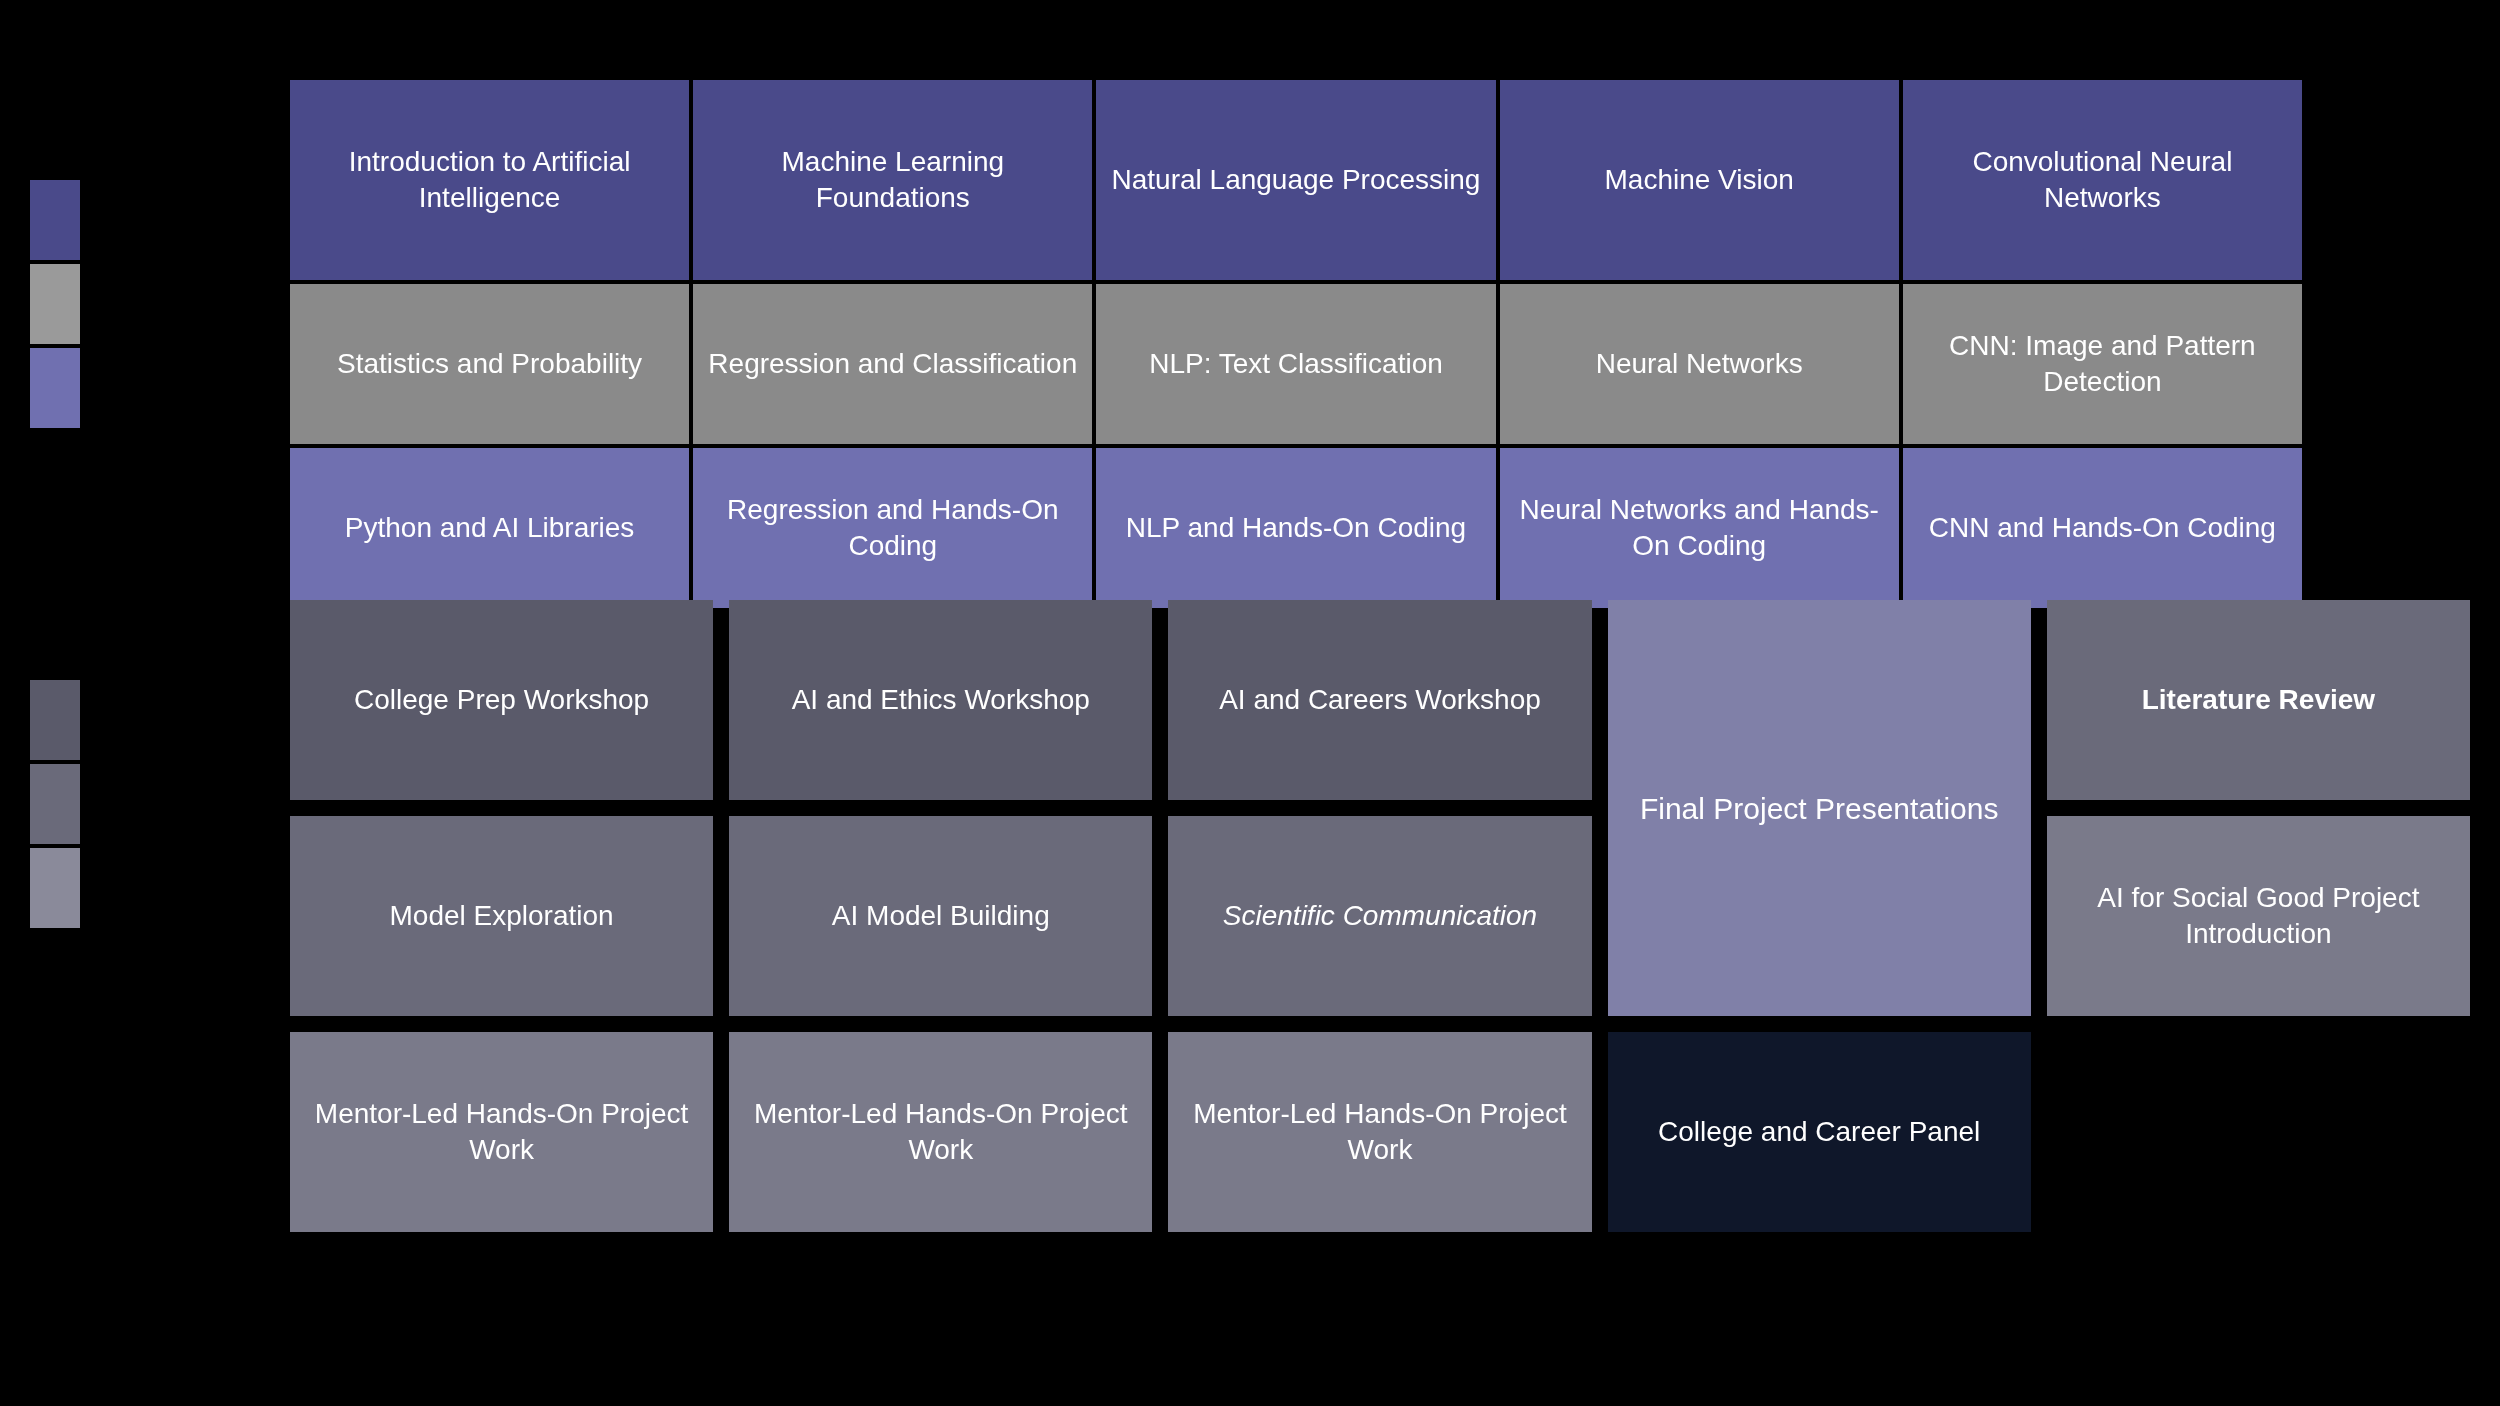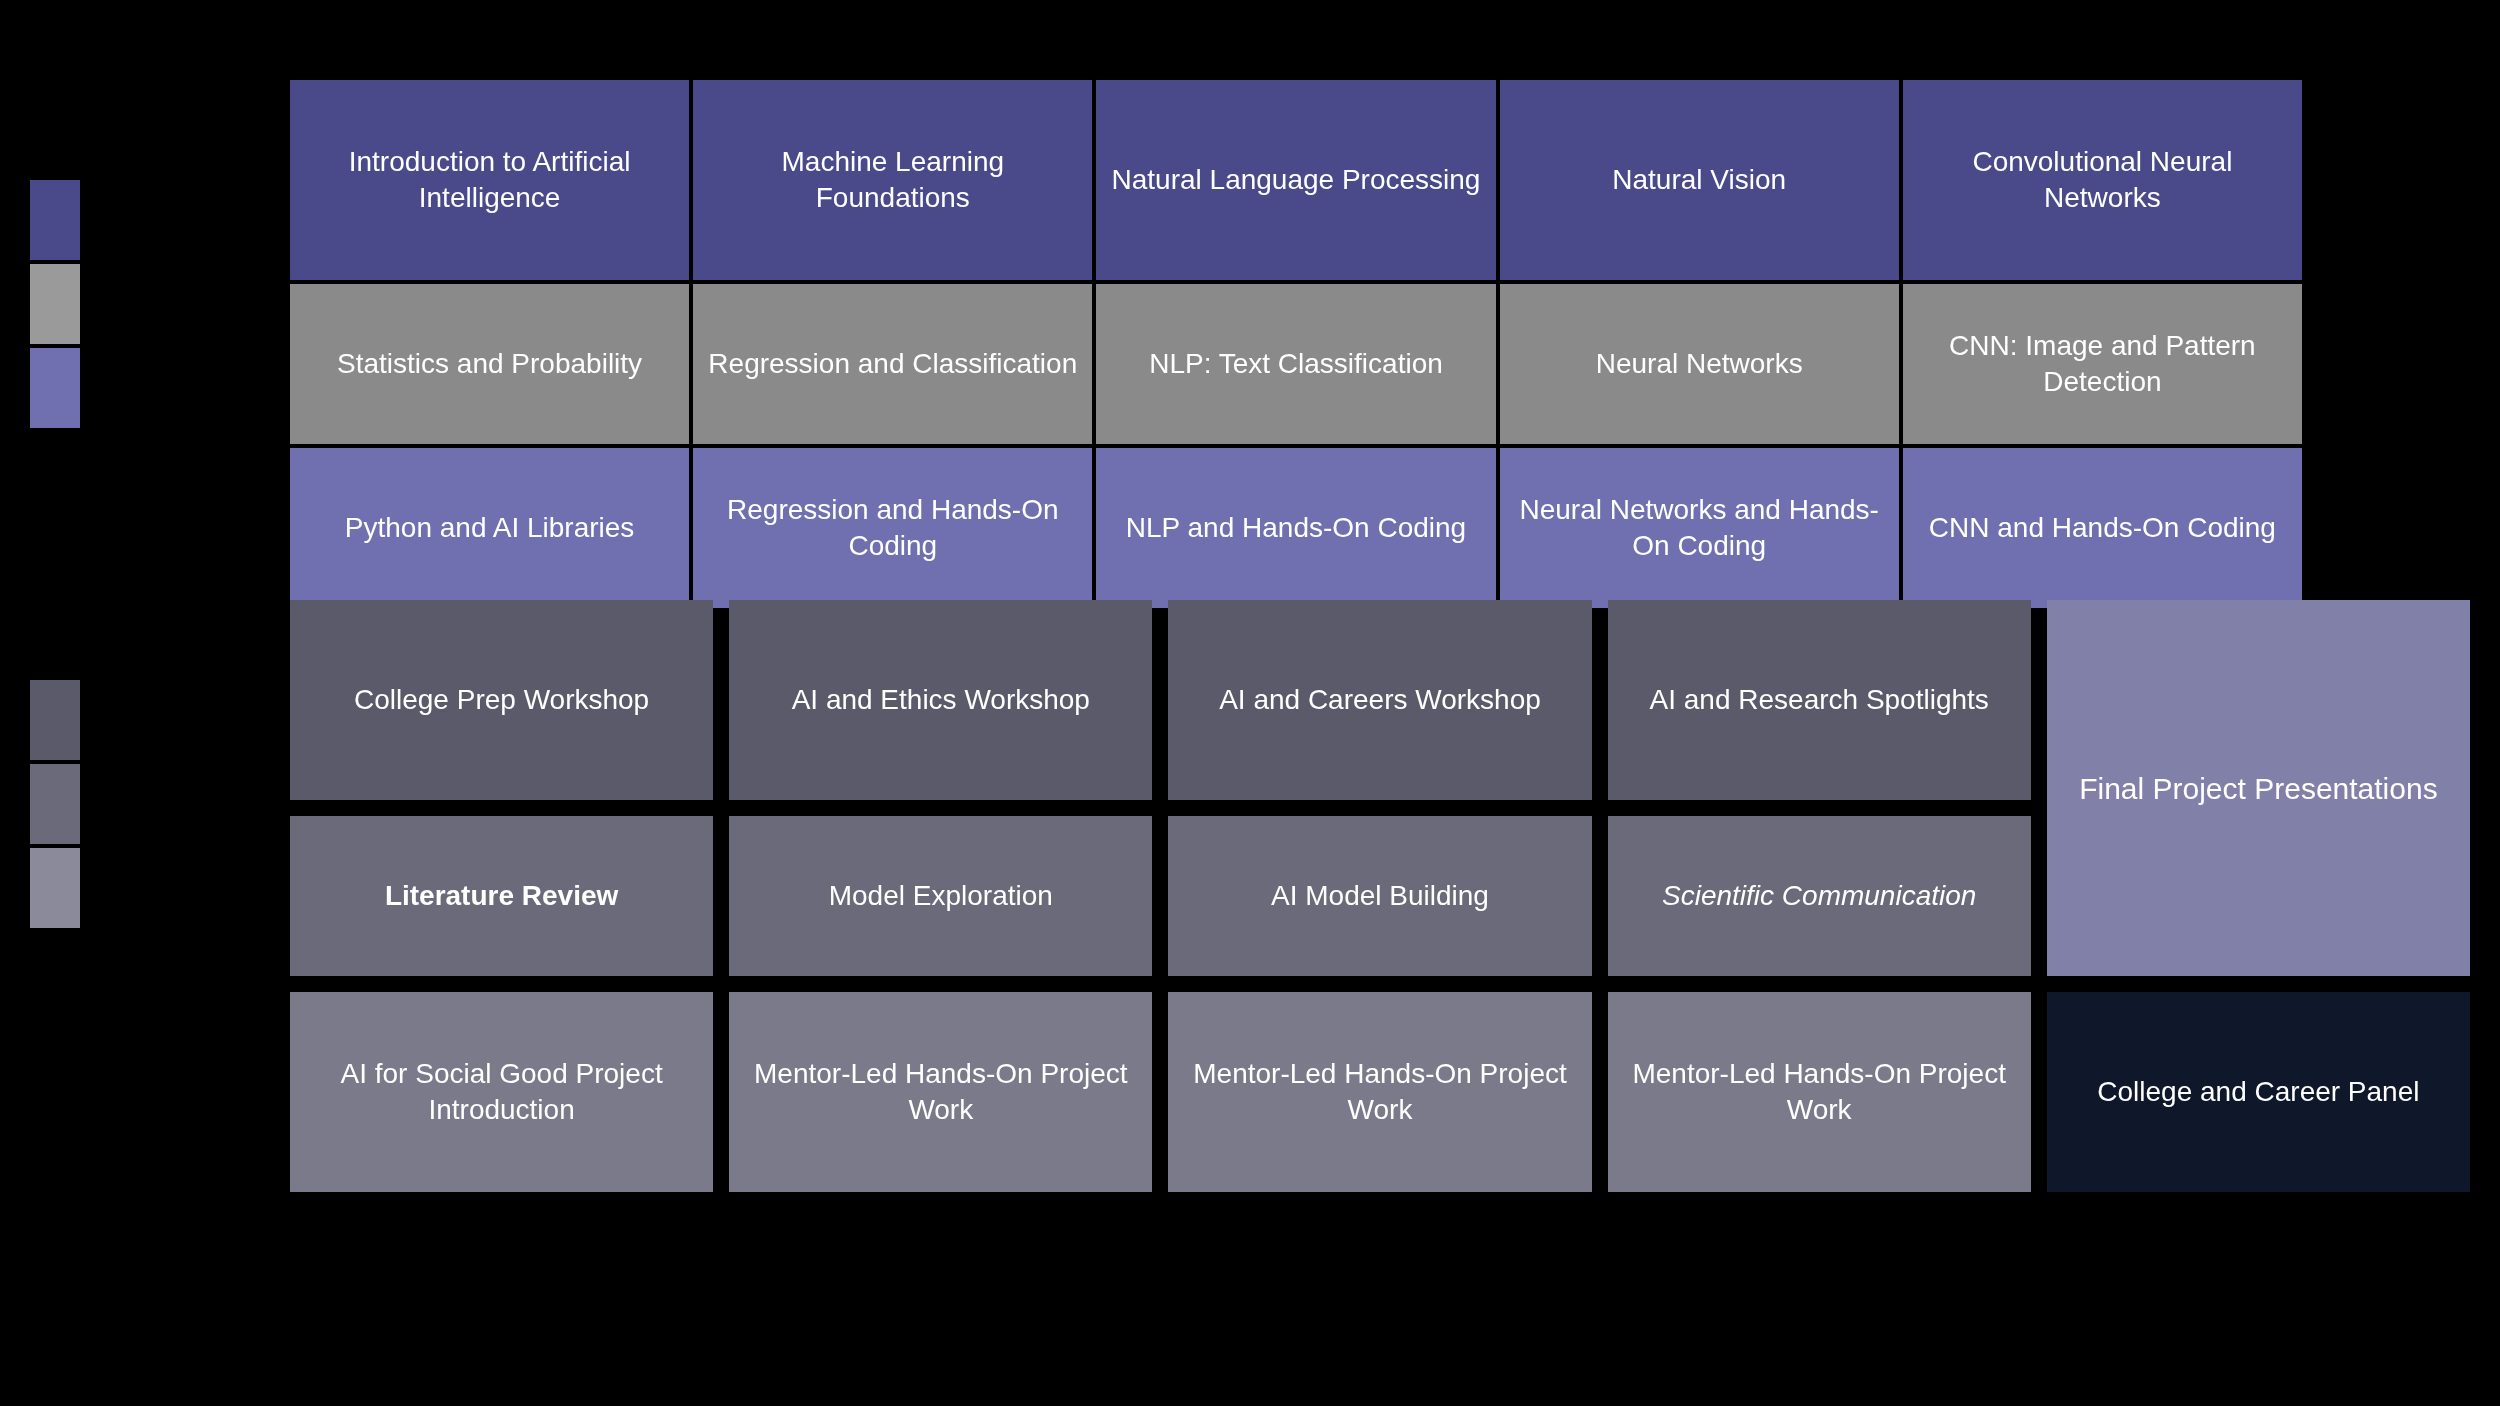--- a/index.html
+++ b/index.html
@@ -103,21 +103,21 @@
     <div class="cell cell-header">
       <span>Introduction to Artificial Intelligence</span>
     </div>
     <div class="cell cell-header">
       <span>Machine Learning Foundations</span>
     </div>
     <div class="cell cell-header">
       <span>Natural Language Processing</span>
     </div>
     <div class="cell cell-header">
-      <span>Natural Vision</span>
+      <span>Machine Vision</span>
     </div>
     <div class="cell cell-header">
       <span>Convolutional Neural Networks</span>
     </div>
 
     <div class="cell cell-mid">
       <span>Statistics and Probability</span>
     </div>
     <div class="cell cell-mid">
       <span>Regression and Classification</span>
@@ -155,23 +155,20 @@
 
     <div class="cell cell-header2" style="min-height: 200px;">
       <span>College Prep Workshop</span>
     </div>
     <div class="cell cell-header2" style="min-height: 200px;">
       <span>AI and Ethics Workshop</span>
     </div>
     <div class="cell cell-header2" style="min-height: 200px;">
       <span>AI and Careers Workshop</span>
     </div>
-    <div class="cell cell-header2" style="min-height: 200px;">
-      <span>AI and Research Spotlights</span>
-    </div>
 
     <div class="cell" style="background: #8080a8; grid-row: span 2; min-height: 364px; font-size: 30px;">
       <span>Final Project Presentations</span>
     </div>
 
     <div class="cell cell-mid2" style="min-height: 160px; font-weight: bold;">
       <span>Literature Review</span>
     </div>
     <div class="cell cell-mid2" style="min-height: 160px;">
       <span>Model Exploration</span>

